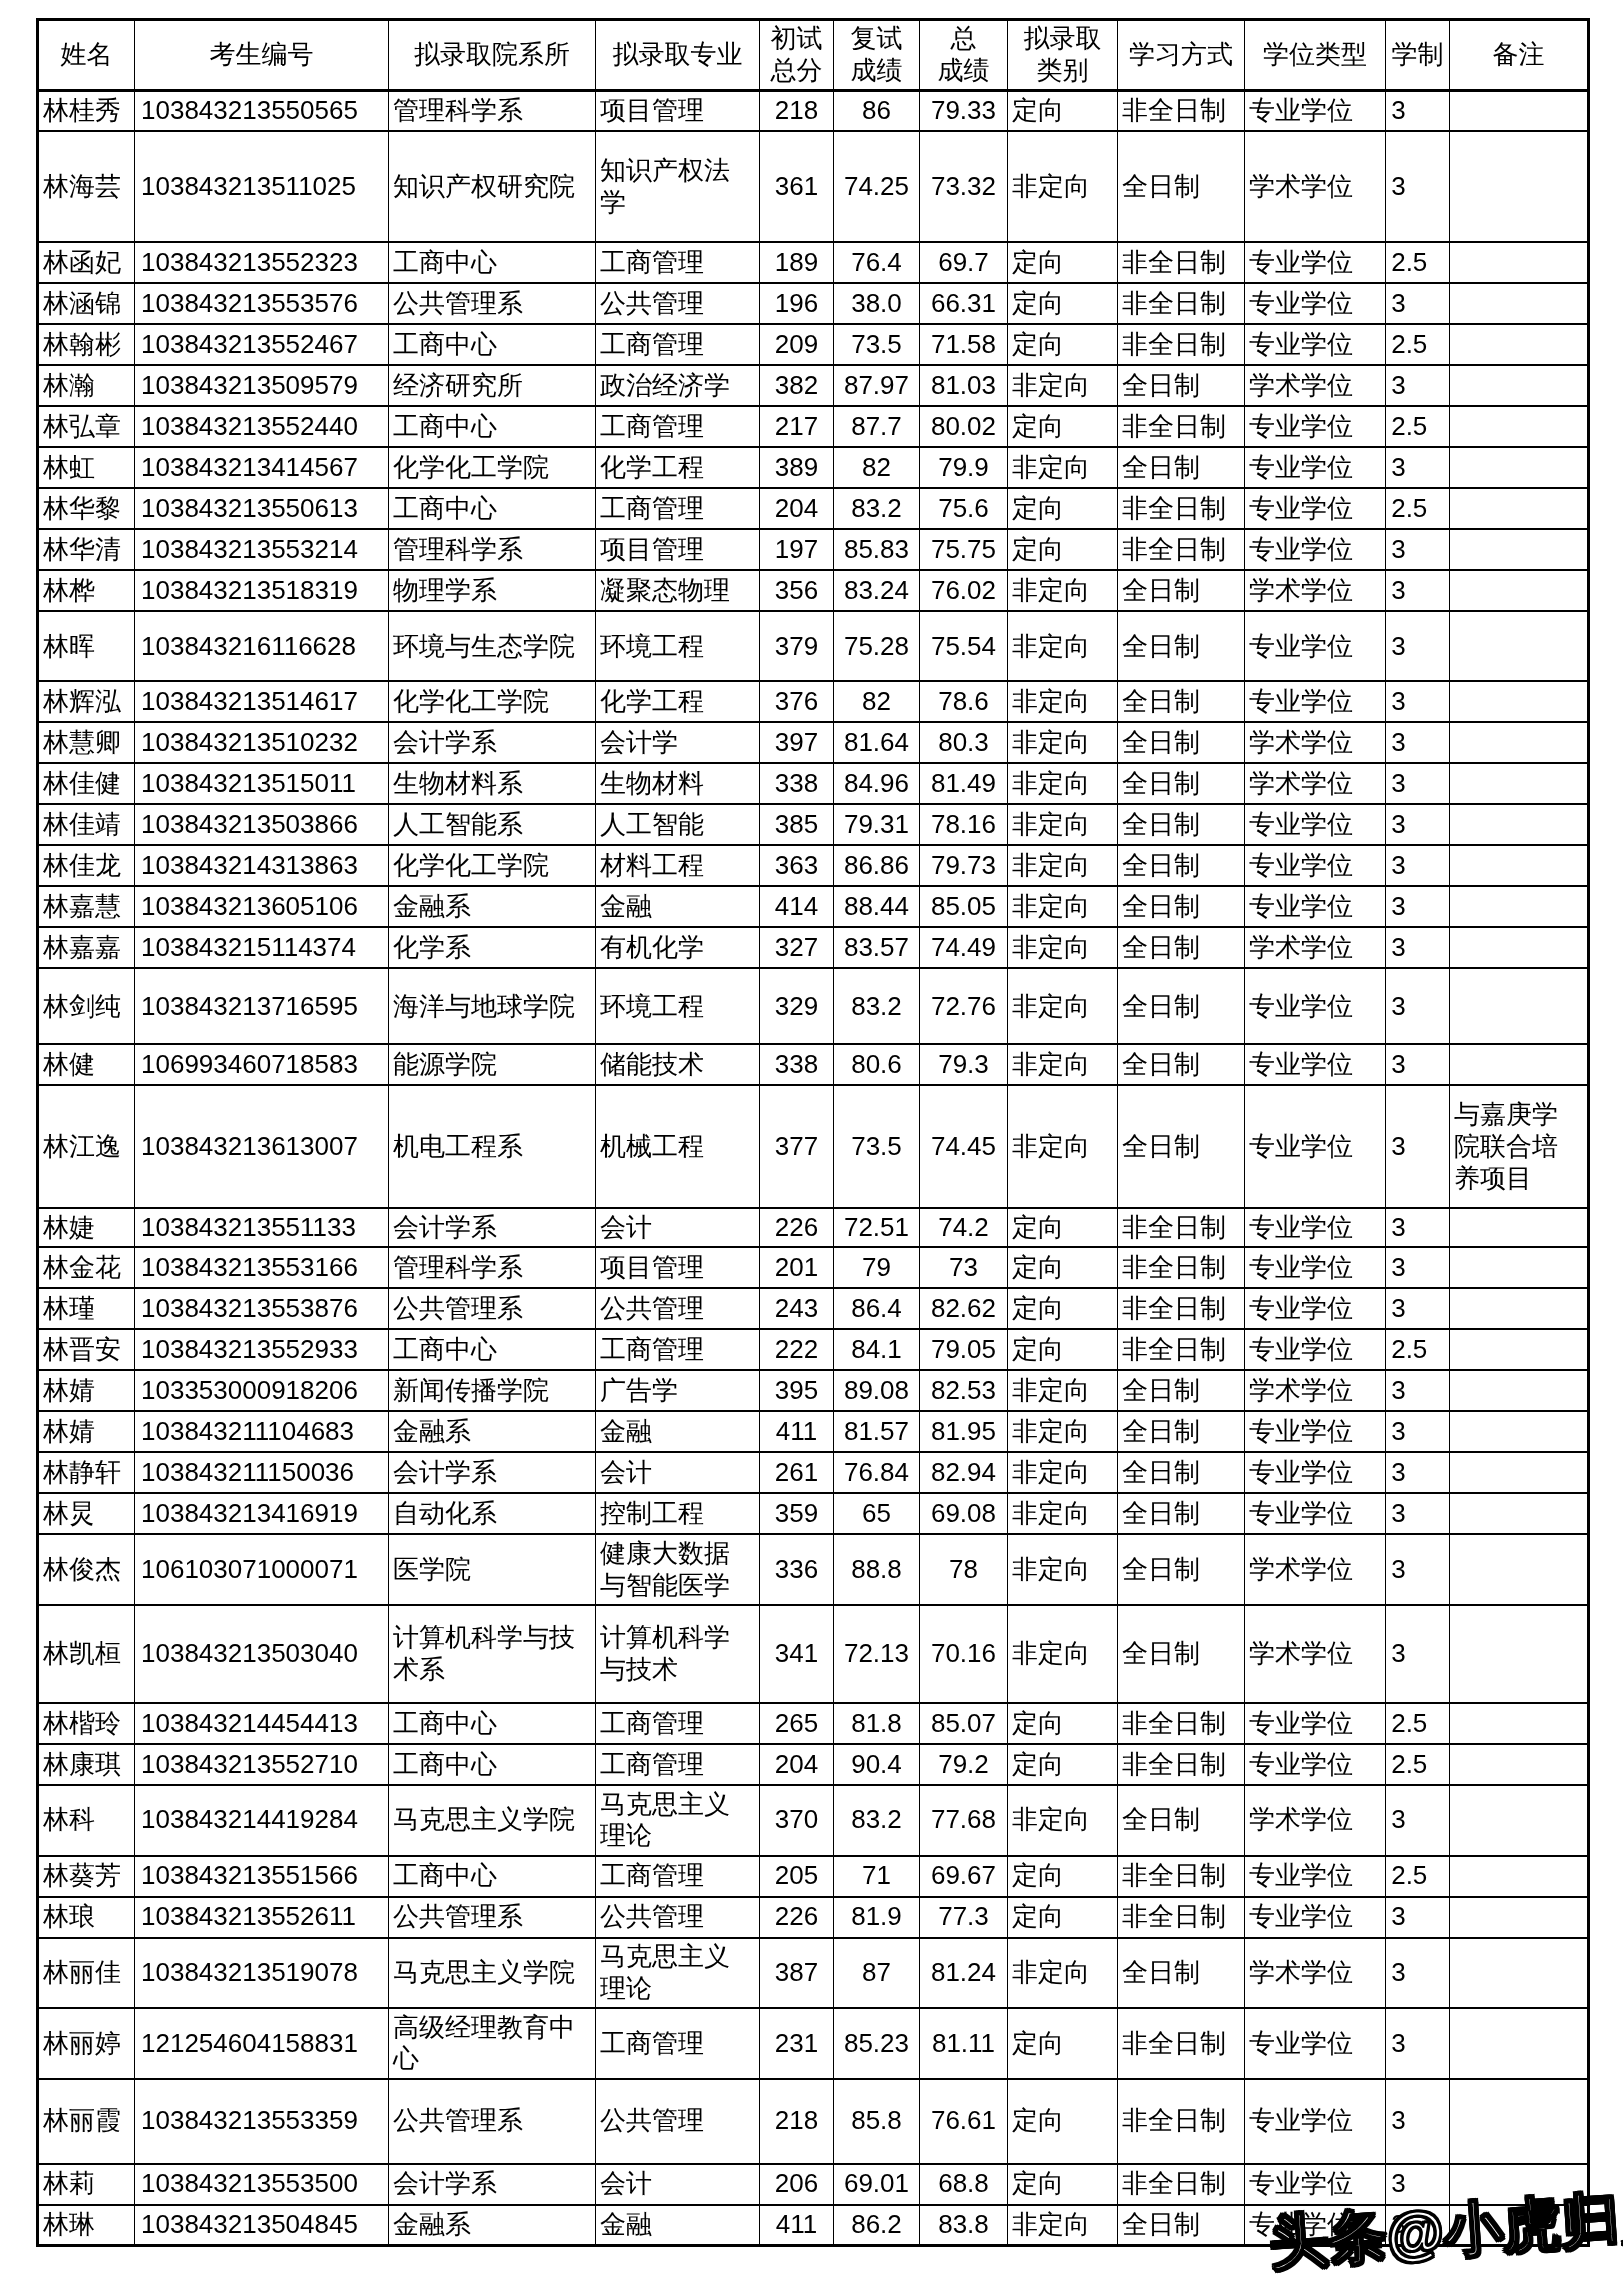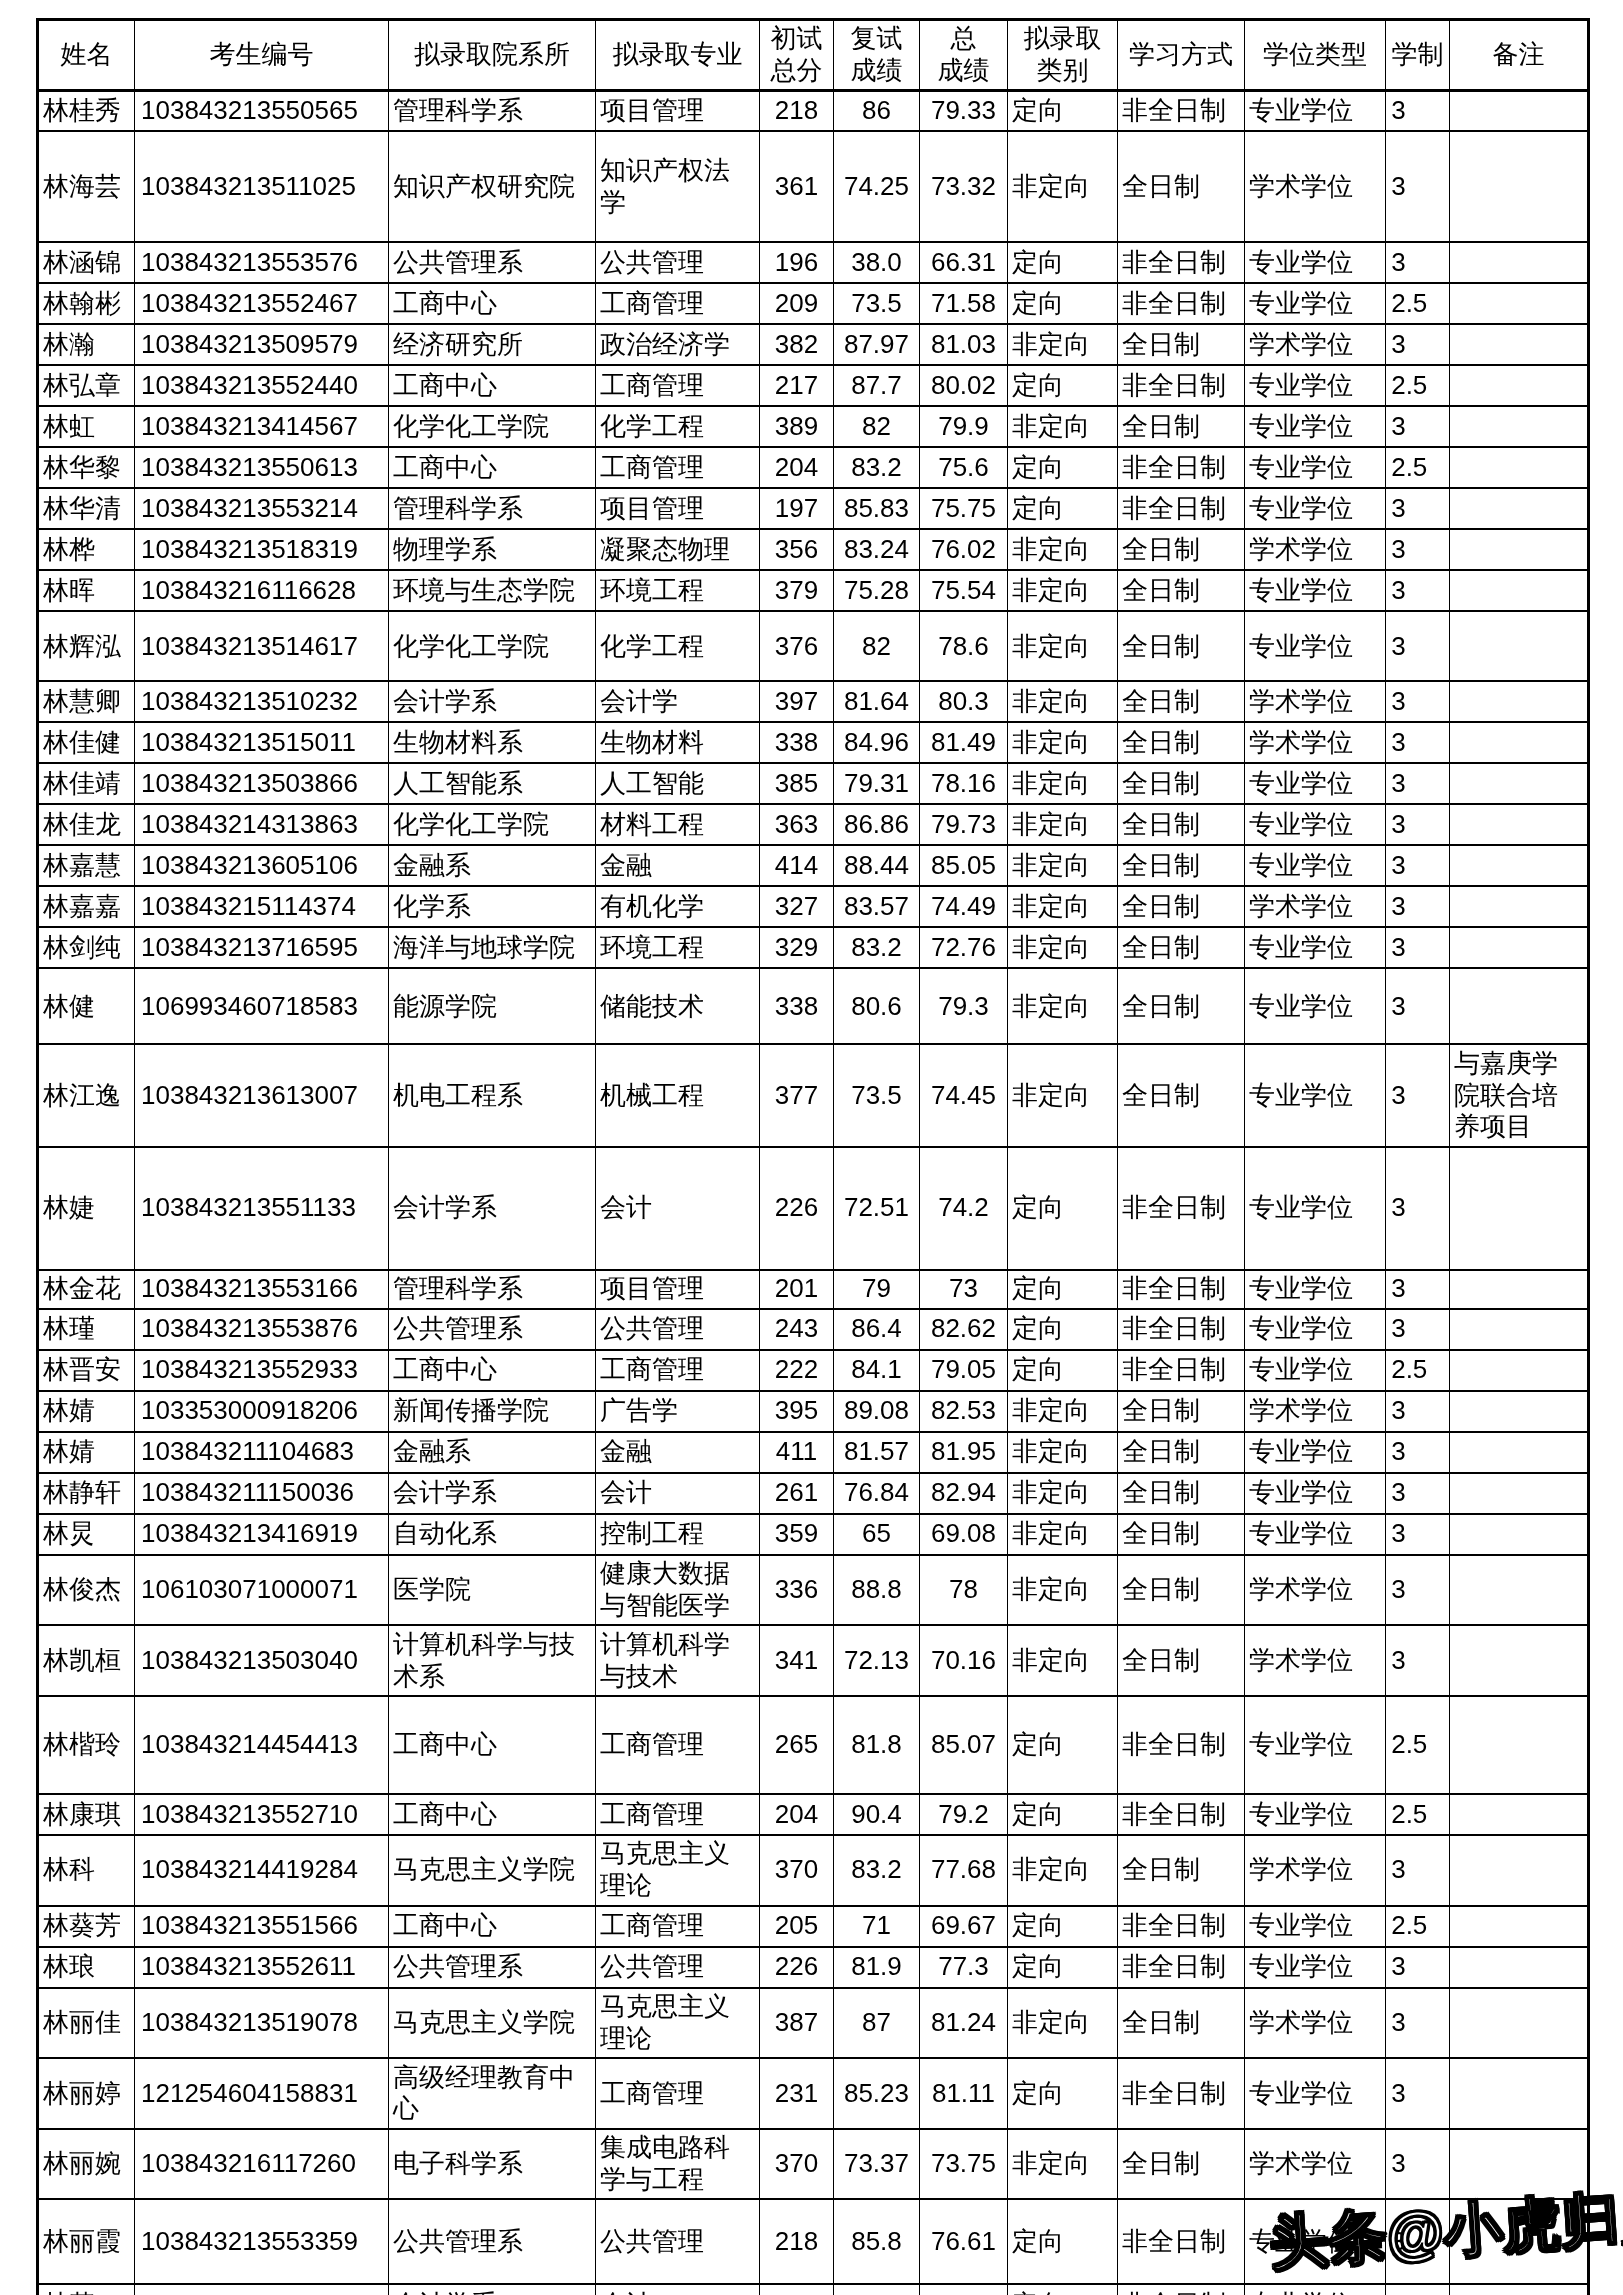--- a/index.html
+++ b/index.html
@@ -106,20 +106,34 @@
         <td class="c4">361</td>
         <td class="c5">74.25</td>
         <td class="c6">73.32</td>
         <td class="c7">非定向</td>
         <td class="c8">全日制</td>
         <td class="c9">学术学位</td>
         <td class="c10">3</td>
         <td class="c11"></td>
       </tr>
       <tr>
+        <td class="c0">林函妃</td>
+        <td class="c1">103843213552323</td>
+        <td class="c2">工商中心</td>
+        <td class="c3">工商管理</td>
+        <td class="c4">189</td>
+        <td class="c5">76.4</td>
+        <td class="c6">69.7</td>
+        <td class="c7">定向</td>
+        <td class="c8">非全日制</td>
+        <td class="c9">专业学位</td>
+        <td class="c10">2.5</td>
+        <td class="c11"></td>
+      </tr>
+      <tr>
         <td class="c0">林涵锦</td>
         <td class="c1">103843213553576</td>
         <td class="c2">公共管理系</td>
         <td class="c3">公共管理</td>
         <td class="c4">196</td>
         <td class="c5">38.0</td>
         <td class="c6">66.31</td>
         <td class="c7">定向</td>
         <td class="c8">非全日制</td>
         <td class="c9">专业学位</td>
@@ -610,34 +624,20 @@
         <td class="c4">231</td>
         <td class="c5">85.23</td>
         <td class="c6">81.11</td>
         <td class="c7">定向</td>
         <td class="c8">非全日制</td>
         <td class="c9">专业学位</td>
         <td class="c10">3</td>
         <td class="c11"></td>
       </tr>
       <tr>
-        <td class="c0">林丽婉</td>
-        <td class="c1">103843216117260</td>
-        <td class="c2">电子科学系</td>
-        <td class="c3">集成电路科学与工程</td>
-        <td class="c4">370</td>
-        <td class="c5">73.37</td>
-        <td class="c6">73.75</td>
-        <td class="c7">非定向</td>
-        <td class="c8">全日制</td>
-        <td class="c9">学术学位</td>
-        <td class="c10">3</td>
-        <td class="c11"></td>
-      </tr>
-      <tr>
         <td class="c0">林丽霞</td>
         <td class="c1">103843213553359</td>
         <td class="c2">公共管理系</td>
         <td class="c3">公共管理</td>
         <td class="c4">218</td>
         <td class="c5">85.8</td>
         <td class="c6">76.61</td>
         <td class="c7">定向</td>
         <td class="c8">非全日制</td>
         <td class="c9">专业学位</td>

